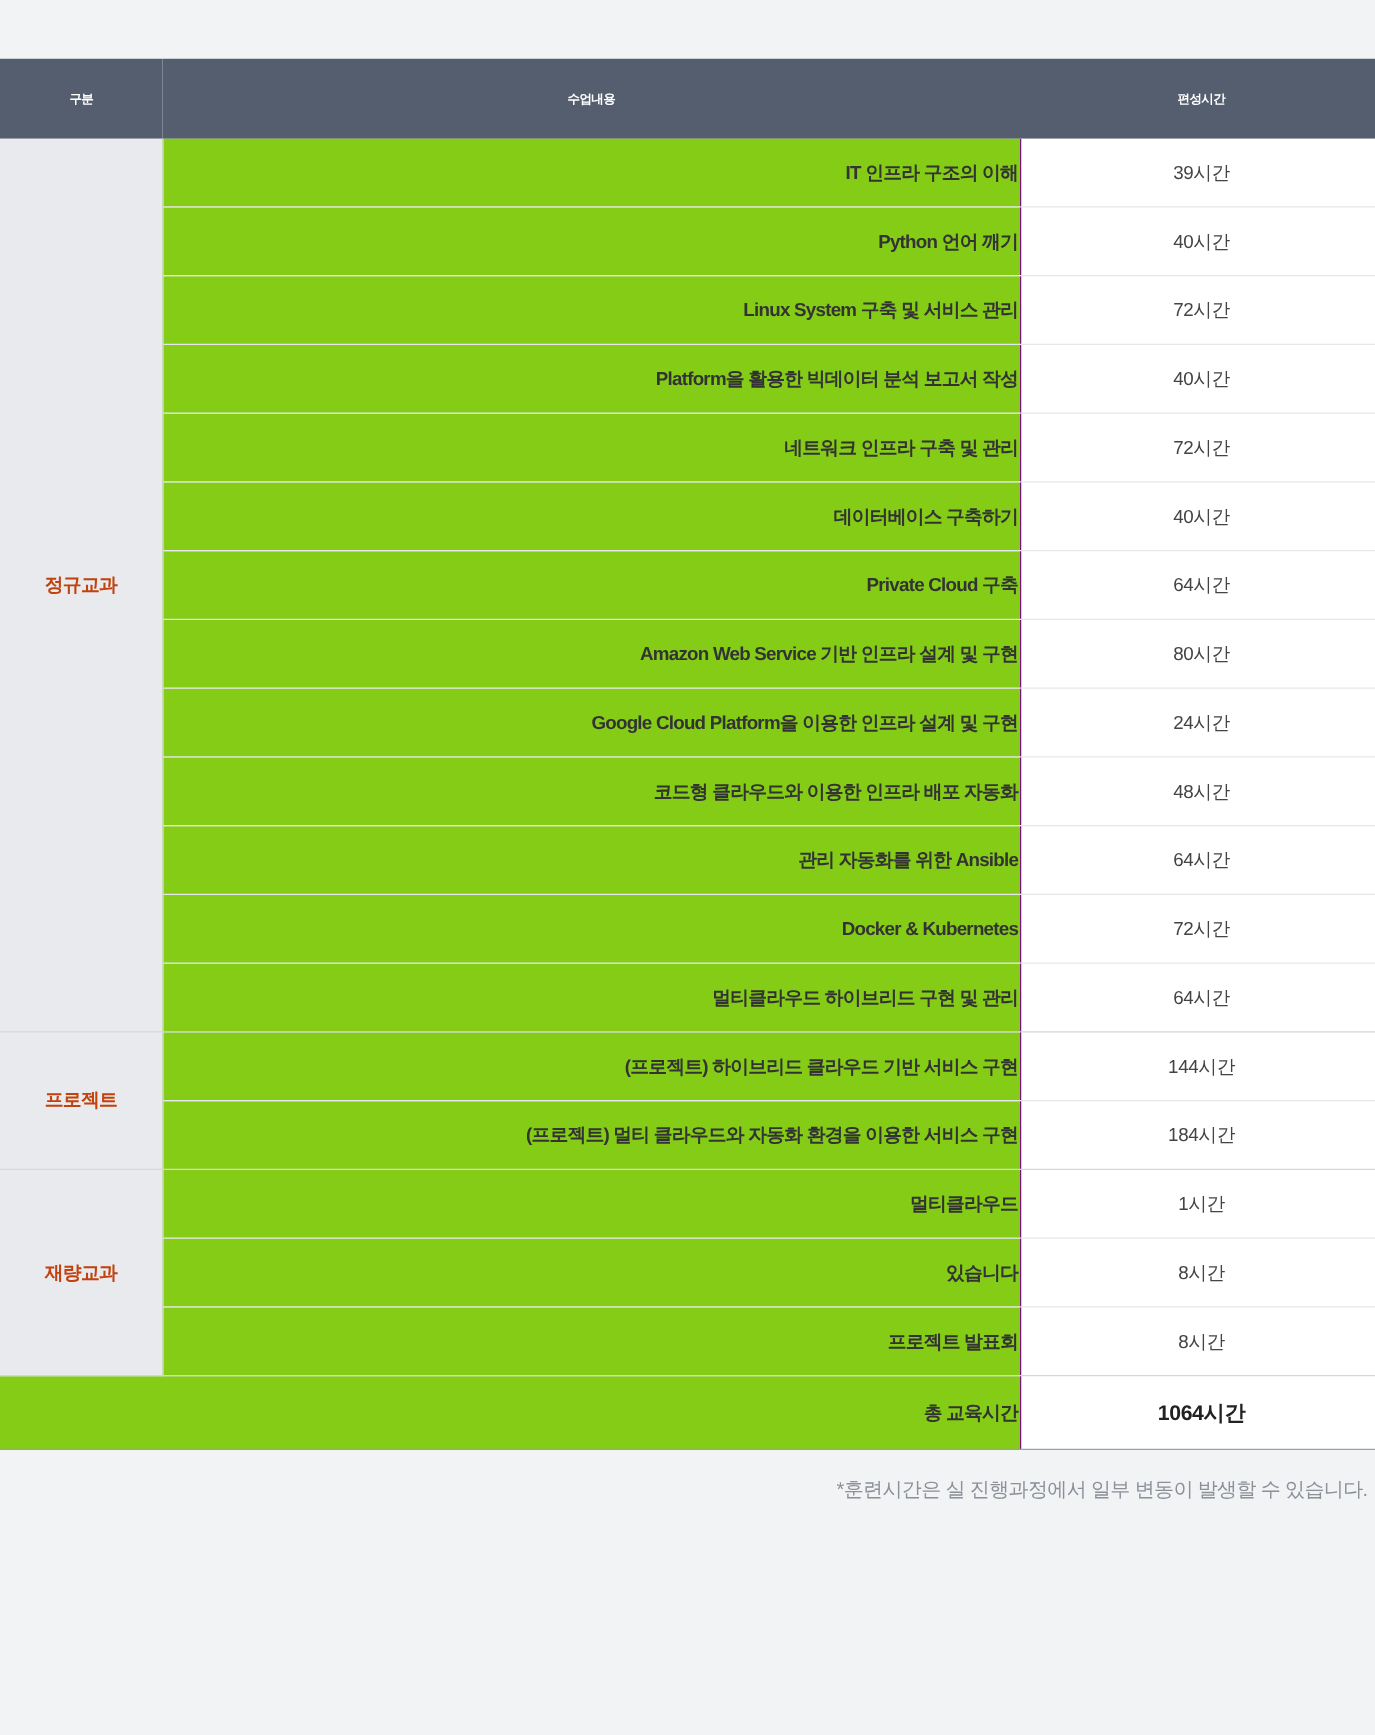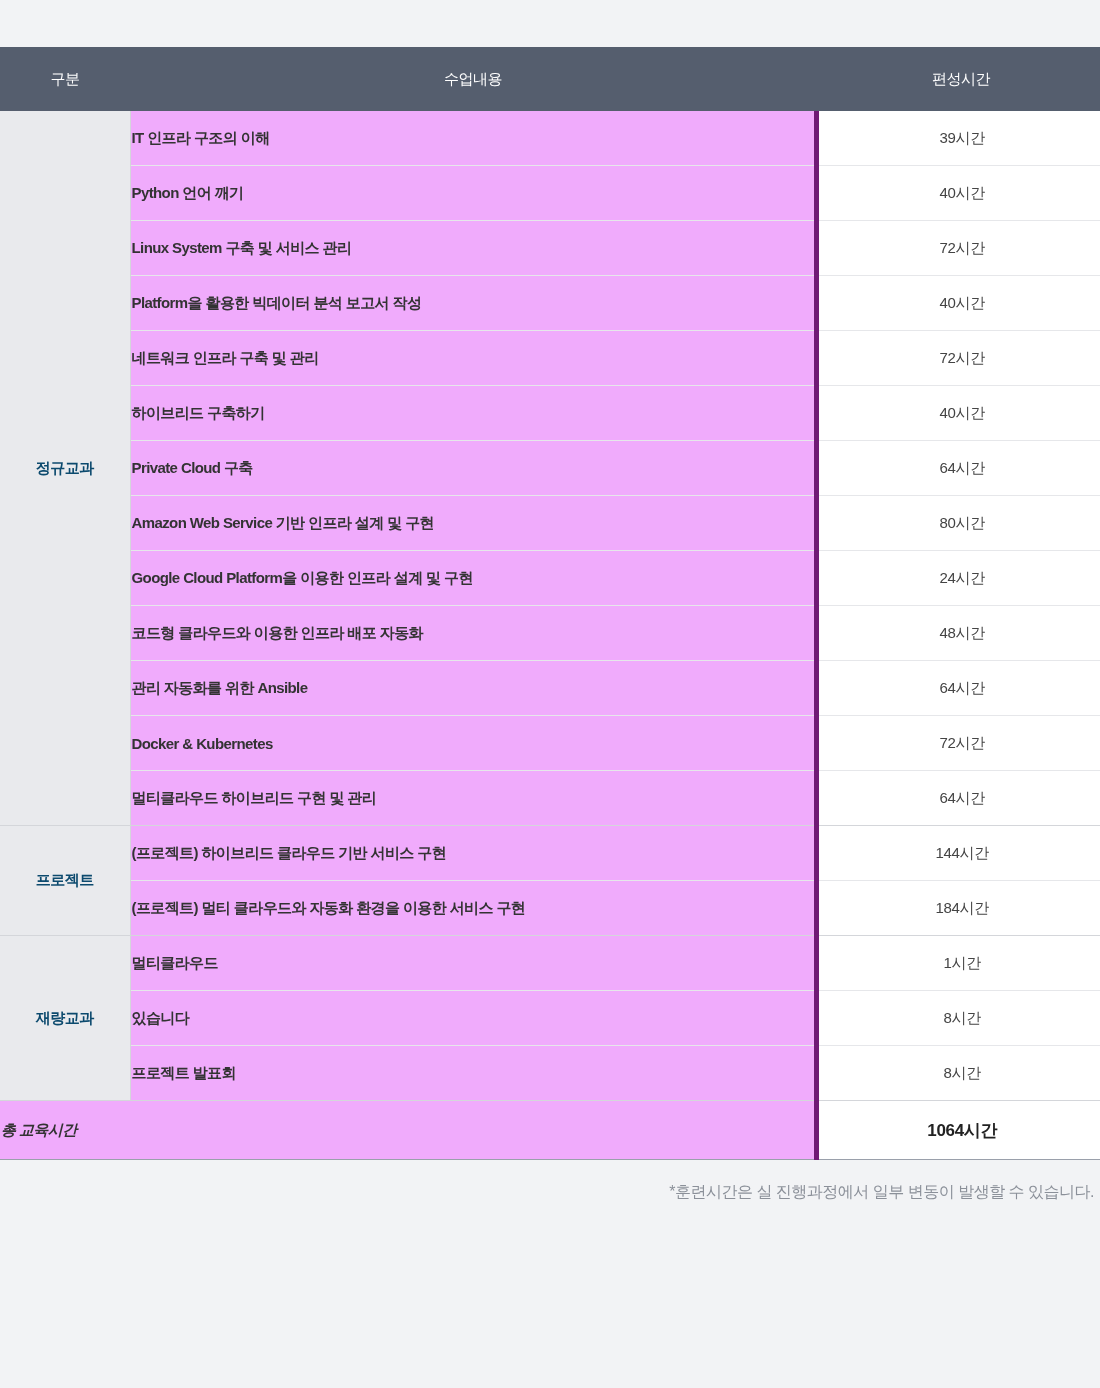--- a/index.html
+++ b/index.html
@@ -38,71 +38,71 @@
   }
   table.curriculum {
     border-collapse: collapse;
     width: 1100px;
     table-layout: fixed;
     background: #ffffff;
   }
   table.curriculum th {
     background: #555e6e;
     color: #ffffff;
-    font-size: 15px;
-    font-weight: normal;
+    font-size: 10px;
+    font-weight: bold;
     height: 62px;
     letter-spacing: -0.5px;
     border: none;
   }
   th.col-div { width: 128px; border-right: 1px solid #6b7382; }
   th.col-content { width: 684px; border-right: 1px solid #6b7382; }
   th.col-hours { width: 288px; }
 
   td.cat {
     width: 128px;
     background: #e9eaed;
-    color: #0c4a6e;
+    color: #c2410c;
     font-size: 15px;
     font-weight: bold;
     text-align: center;
     vertical-align: middle;
     letter-spacing: -0.5px;
     border-bottom: 1px solid #d4d6da;
     border-right: 1px solid #d4d6da;
   }
   td.subject {
     width: 684px;
-    text-align: left;
+    text-align: right;
     font-size: 15px;
     font-weight: bold;
     color: #333333;
     height: 52px;
     letter-spacing: -0.6px;
     border-bottom: 1px solid #e6e7ea;
-    border-right: 5px solid #701a75;
-    background: #f0abfc;
+    border-right: 1px solid #701a75;
+    background: #84cc16;
   }
   td.hours {
     width: 288px;
     text-align: center;
     font-size: 15px;
     color: #444444;
     height: 52px;
     letter-spacing: -0.3px;
     border-bottom: 1px solid #e6e7ea;
     background: #ffffff;
   }
   tr.total td.subject,
   tr.total td.hours {
     font-weight: bold;
     border-bottom: 1px solid #9aa0ab;
     height: 56px;
   }
-  tr.total td.subject { font-size: 15px; font-style: italic; }
+  tr.total td.subject { font-size: 15px; }
   tr.total td.hours { font-size: 17px; color: #222222; }
 
   tr.last-of-cat td.subject,
   tr.last-of-cat td.hours {
     border-bottom: 1px solid #d4d6da;
   }
 
   .note {
     text-align: right;
     font-size: 16px;
@@ -143,21 +143,21 @@
           </tr>
           <tr>
             <td class="subject">Platform을 활용한 빅데이터 분석 보고서 작성</td>
             <td class="hours">40시간</td>
           </tr>
           <tr>
             <td class="subject">네트워크 인프라 구축 및 관리</td>
             <td class="hours">72시간</td>
           </tr>
           <tr>
-            <td class="subject">하이브리드 구축하기</td>
+            <td class="subject">데이터베이스 구축하기</td>
             <td class="hours">40시간</td>
           </tr>
           <tr>
             <td class="subject">Private Cloud 구축</td>
             <td class="hours">64시간</td>
           </tr>
           <tr>
             <td class="subject">Amazon Web Service 기반 인프라 설계 및 구현</td>
             <td class="hours">80시간</td>
           </tr>

